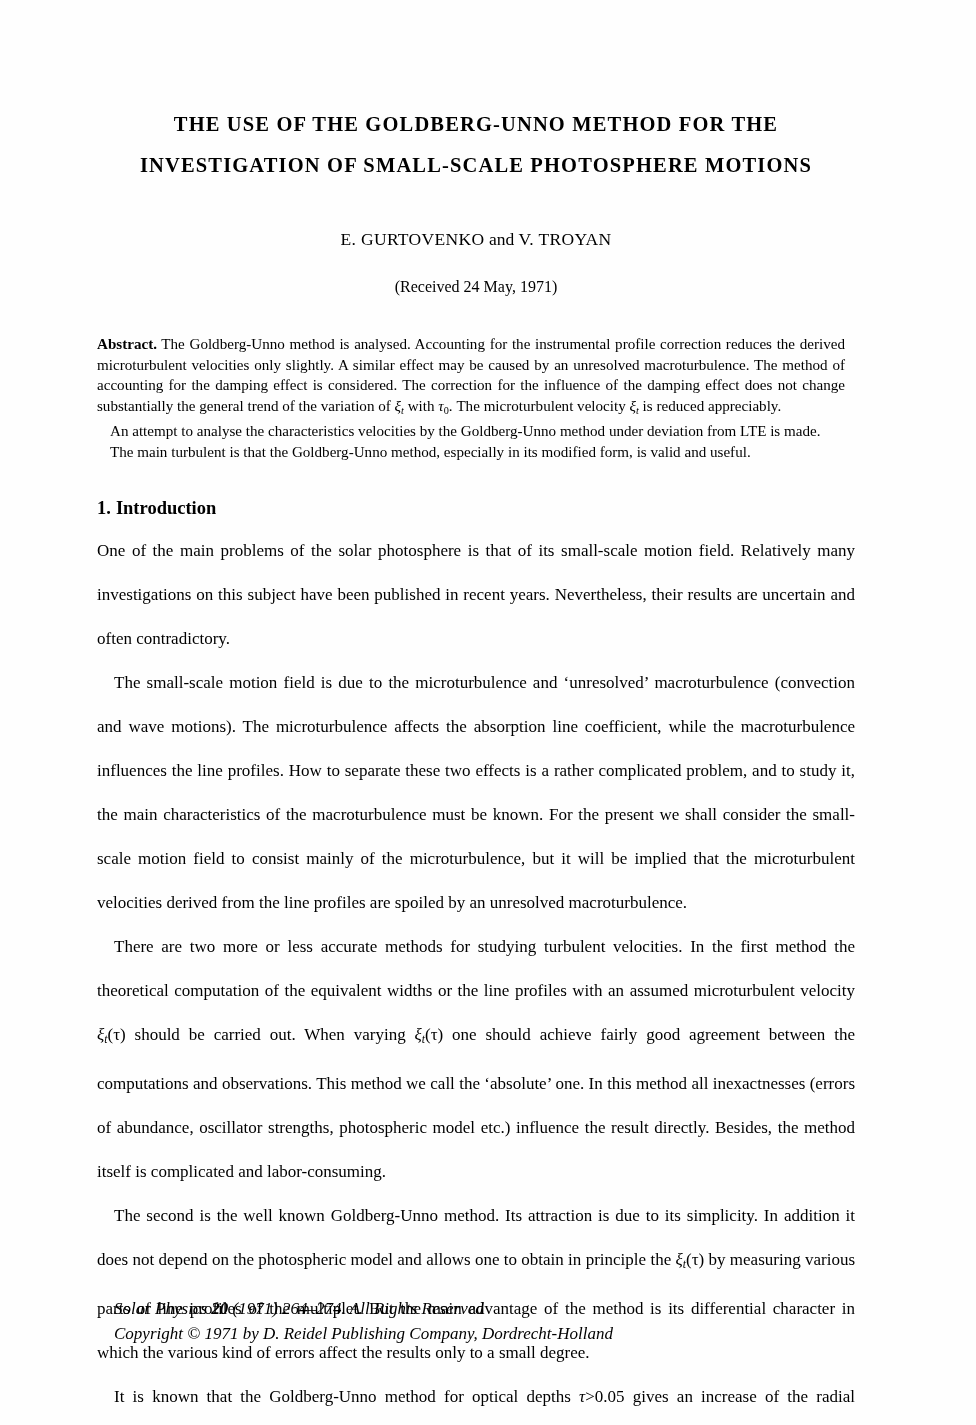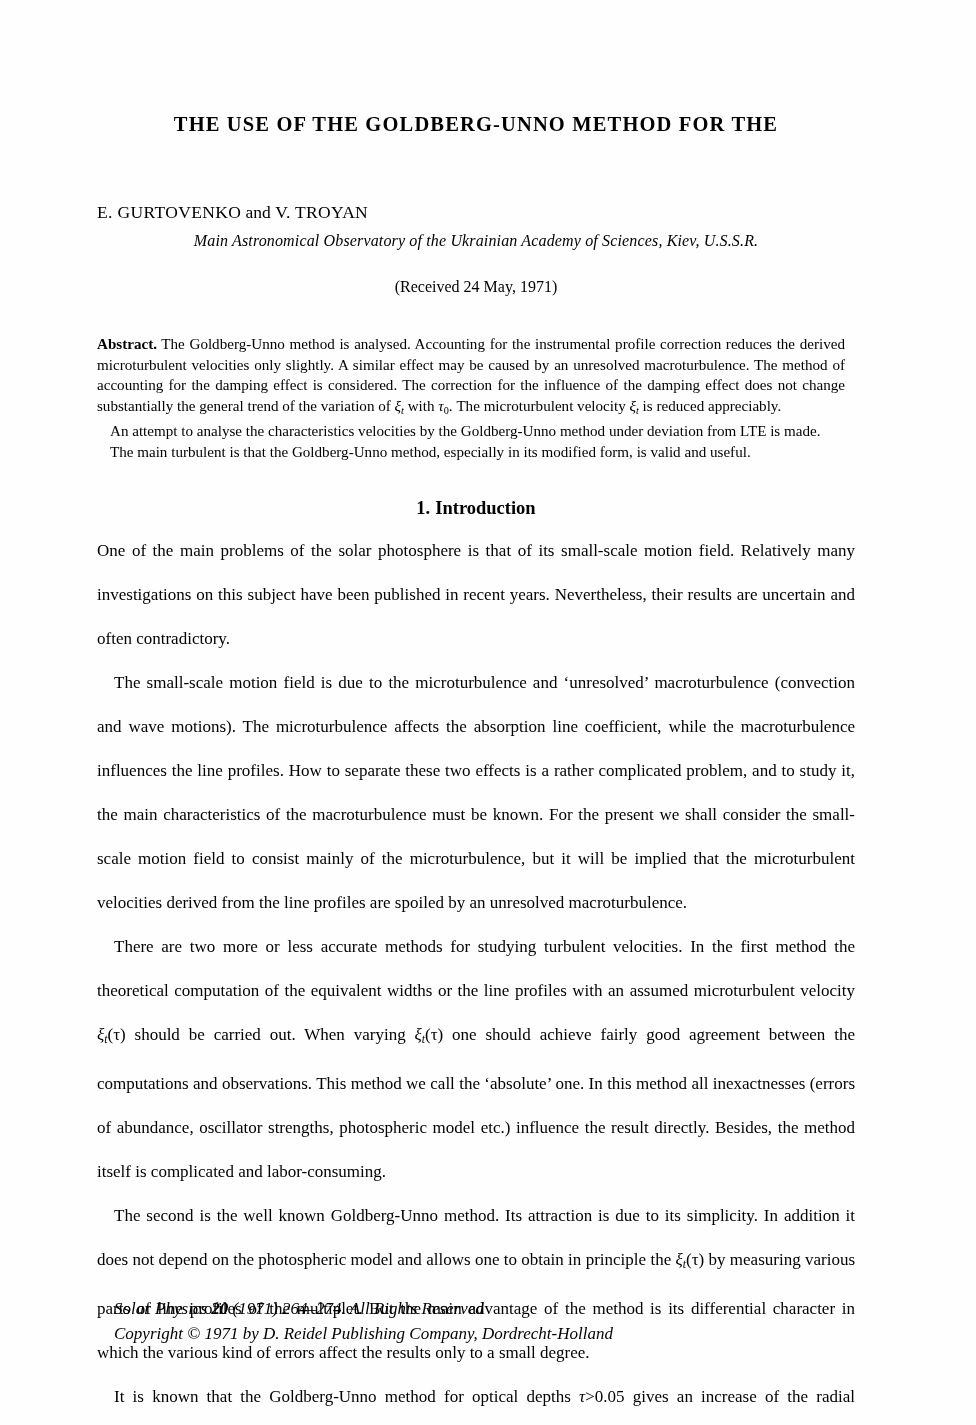--- a/index.html
+++ b/index.html
@@ -38,21 +38,22 @@
   .title-line {
     font-size: 20.5px;
     font-weight: bold;
     letter-spacing: 1.15px;
     line-height: 41px;
     white-space: nowrap;
   }
 
   
   .authors {
-    margin-top: 57px;
+    margin-top: 43px;
+    text-align: center;
     font-size: 17.5px;
     letter-spacing: 0.35px;
     font-variant: small-caps;
   }
   .authors .conj {
     font-variant: normal;
     letter-spacing: 0;
   }
   .affiliation {
     margin-top: 9px;
@@ -83,21 +84,20 @@
   .abstract p.cont {
     text-indent: 13px;
   }
   .abstract b {
     font-weight: bold;
   }
 
   
   .section-heading {
     margin-top: 36px;
-    text-align: center;
     font-size: 18.5px;
     font-weight: bold;
   }
   .section-heading .num {
     margin-right: 5px;
   }
 
   
   .body {
     margin-top: 10px;
@@ -148,25 +148,25 @@
 </style>
 </head>
 <body>
 
 <div class="page">
 
   <div class="content">
 
     <div class="title-block">
       <div class="title-line">THE USE OF THE GOLDBERG-UNNO METHOD FOR THE</div>
+      <div class="title-line">INVESTIGATION OF SMALL-SCALE PHOTOSPHERE MOTIONS</div>
     </div>
 
     <div class="authors"><span>E. GURTOVENKO</span><span class="conj"> and </span><span>V. TROYAN</span></div>
 
-    <div class="affiliation">Main Astronomical Observatory of the Ukrainian Academy of Sciences, Kiev, U.S.S.R.</div>
 
     <div class="received">(Received 24 May, 1971)</div>
 
     <div class="abstract">
       <p><b>Abstract.</b><span> The Goldberg-Unno method is analysed. Accounting for the instrumental profile correction reduces the derived microturbulent velocities only slightly. A similar effect may be caused by an unresolved macroturbulence. The method of accounting for the damping effect is considered. The correction for the influence of the damping effect does not change substantially the general trend of the variation of </span><span class="mvar">ξ</span><span class="sub">t</span><span> with </span><span class="mvar">τ</span><span class="sub-n">0</span><span>. The microturbulent velocity </span><span class="mvar">ξ</span><span class="sub">t</span><span> is reduced appreciably.</span></p>
 
       <p class="cont">An attempt to analyse the characteristics velocities by the Goldberg-Unno method under deviation from LTE is made.</p>
       <p class="cont">The main turbulent is that the Goldberg-Unno method, especially in its modified form, is valid and useful.</p>
     </div>
 

